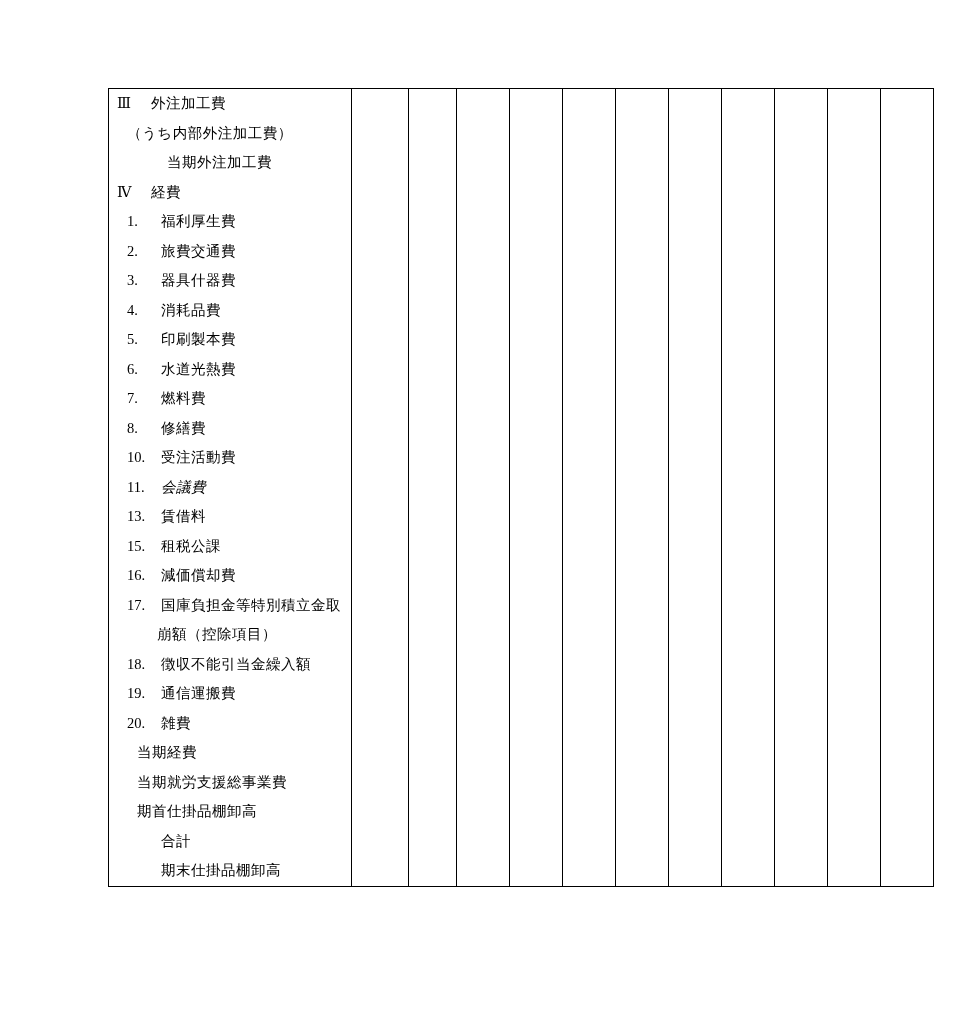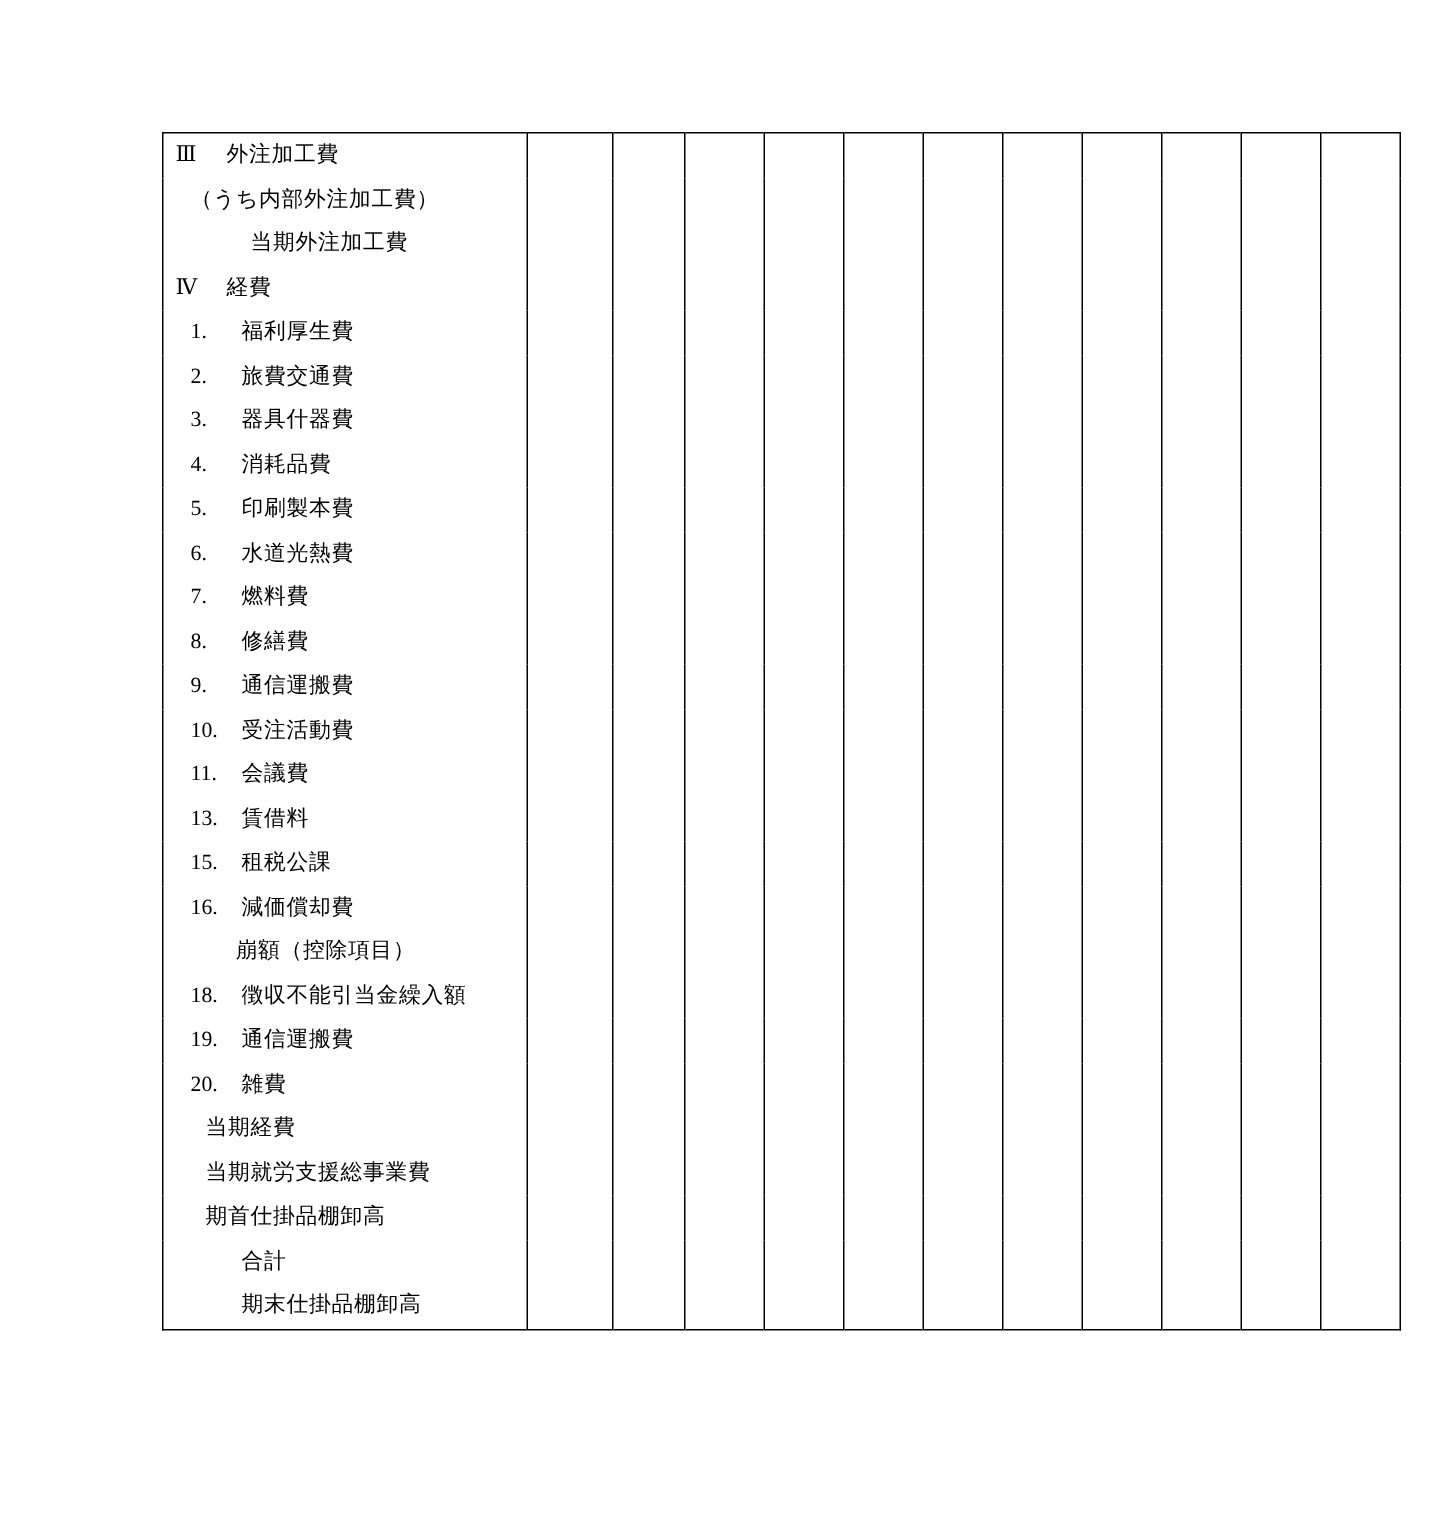--- a/index.html
+++ b/index.html
@@ -239,49 +239,35 @@
           <td class="amount" style="width: 52px;"></td>
           <td class="amount" style="width: 52px;"></td>
           <td class="amount" style="width: 52px;"></td>
           <td class="amount" style="width: 52px;"></td>
           <td class="amount" style="width: 52px;"></td>
           <td class="amount" style="width: 52px;"></td>
           <td class="amount" style="width: 52px;"></td>
           <td class="amount" style="width: 52px;"></td>
         </tr>
         <tr>
-          <td class="label has-num" style="width: 242px;"><span class="numcell" style="margin-left: 18px;">9.</span><span class="lbl" style="display: inline;">通信運搬費</span></td>
-          <td class="amount" style="width: 56px;"></td>
-          <td class="amount" style="width: 47px;"></td>
-          <td class="amount" style="width: 52px;"></td>
-          <td class="amount" style="width: 52px;"></td>
-          <td class="amount" style="width: 52px;"></td>
-          <td class="amount" style="width: 52px;"></td>
-          <td class="amount" style="width: 52px;"></td>
-          <td class="amount" style="width: 52px;"></td>
-          <td class="amount" style="width: 52px;"></td>
-          <td class="amount" style="width: 52px;"></td>
-          <td class="amount" style="width: 52px;"></td>
-        </tr>
-        <tr>
           <td class="label has-num" style="width: 242px;"><span class="numcell" style="margin-left: 18px;">10.</span><span class="lbl" style="display: inline;">受注活動費</span></td>
           <td class="amount" style="width: 56px;"></td>
           <td class="amount" style="width: 47px;"></td>
           <td class="amount" style="width: 52px;"></td>
           <td class="amount" style="width: 52px;"></td>
           <td class="amount" style="width: 52px;"></td>
           <td class="amount" style="width: 52px;"></td>
           <td class="amount" style="width: 52px;"></td>
           <td class="amount" style="width: 52px;"></td>
           <td class="amount" style="width: 52px;"></td>
           <td class="amount" style="width: 52px;"></td>
           <td class="amount" style="width: 52px;"></td>
         </tr>
         <tr>
-          <td class="label has-num" style="width: 242px;"><span class="numcell" style="margin-left: 18px;">11.</span><span class="lbl" style="display: inline;">会議費</span></td>
+          <td class="label has-num" style="width: 242px;"><span class="numcell" style="margin-left: 18px;">11.</span><span class="lbl" style="display: inline; font-style: italic;">会議費</span></td>
           <td class="amount" style="width: 56px;"></td>
           <td class="amount" style="width: 47px;"></td>
           <td class="amount" style="width: 52px;"></td>
           <td class="amount" style="width: 52px;"></td>
           <td class="amount" style="width: 52px;"></td>
           <td class="amount" style="width: 52px;"></td>
           <td class="amount" style="width: 52px;"></td>
           <td class="amount" style="width: 52px;"></td>
           <td class="amount" style="width: 52px;"></td>
           <td class="amount" style="width: 52px;"></td>
@@ -310,20 +296,34 @@
           <td class="amount" style="width: 52px;"></td>
           <td class="amount" style="width: 52px;"></td>
           <td class="amount" style="width: 52px;"></td>
           <td class="amount" style="width: 52px;"></td>
           <td class="amount" style="width: 52px;"></td>
           <td class="amount" style="width: 52px;"></td>
           <td class="amount" style="width: 52px;"></td>
         </tr>
         <tr>
           <td class="label has-num" style="width: 242px;"><span class="numcell" style="margin-left: 18px;">16.</span><span class="lbl" style="display: inline;">減価償却費</span></td>
+          <td class="amount" style="width: 56px;"></td>
+          <td class="amount" style="width: 47px;"></td>
+          <td class="amount" style="width: 52px;"></td>
+          <td class="amount" style="width: 52px;"></td>
+          <td class="amount" style="width: 52px;"></td>
+          <td class="amount" style="width: 52px;"></td>
+          <td class="amount" style="width: 52px;"></td>
+          <td class="amount" style="width: 52px;"></td>
+          <td class="amount" style="width: 52px;"></td>
+          <td class="amount" style="width: 52px;"></td>
+          <td class="amount" style="width: 52px;"></td>
+        </tr>
+        <tr>
+          <td class="label has-num" style="width: 242px;"><span class="numcell" style="margin-left: 18px;">17.</span><span class="lbl" style="display: inline;">国庫負担金等特別積立金取</span></td>
           <td class="amount" style="width: 56px;"></td>
           <td class="amount" style="width: 47px;"></td>
           <td class="amount" style="width: 52px;"></td>
           <td class="amount" style="width: 52px;"></td>
           <td class="amount" style="width: 52px;"></td>
           <td class="amount" style="width: 52px;"></td>
           <td class="amount" style="width: 52px;"></td>
           <td class="amount" style="width: 52px;"></td>
           <td class="amount" style="width: 52px;"></td>
           <td class="amount" style="width: 52px;"></td>

